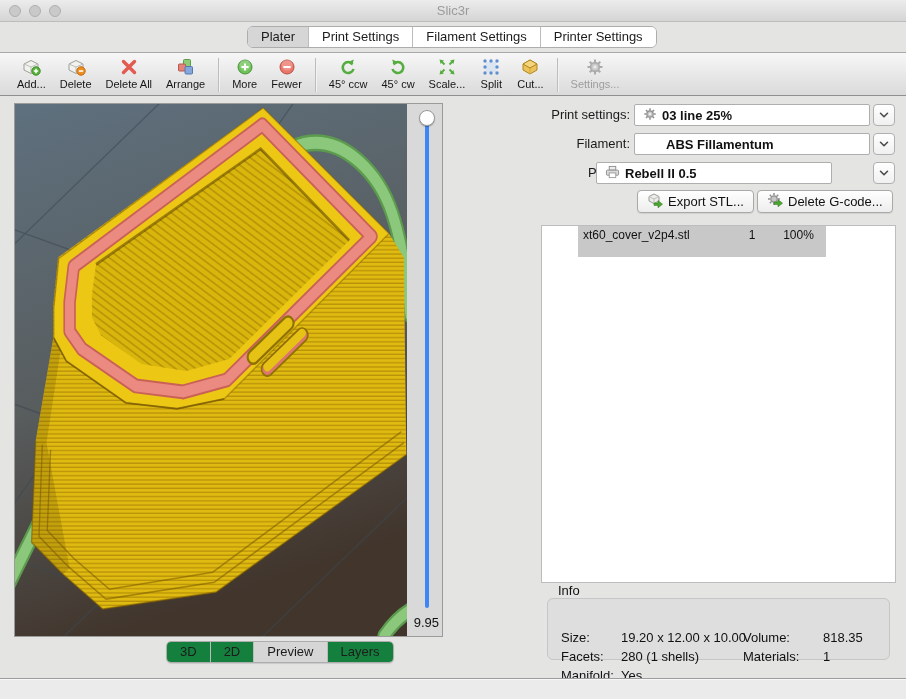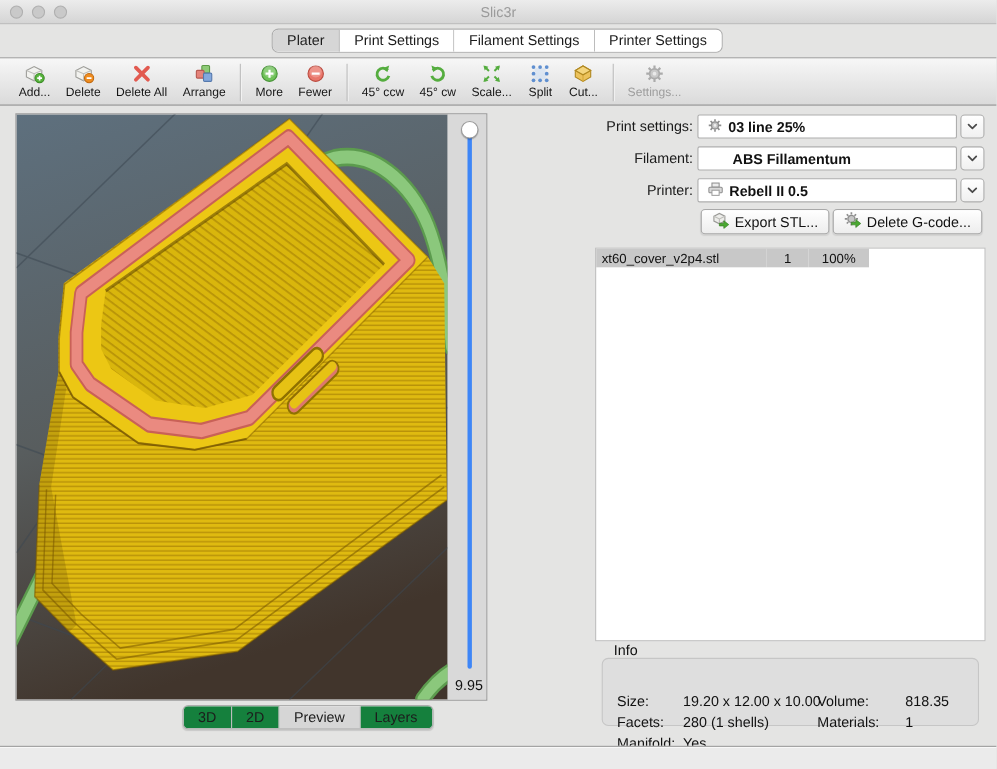--- a/index.html
+++ b/index.html
@@ -82,21 +82,21 @@
     justify-content:center; }
   .btn{ position:absolute; height:23px; background:linear-gradient(#ffffff,#ededed);
     border:1px solid #a9a9a9; border-radius:4px; display:flex; align-items:center;
     gap:5px; padding:0 9px; font-size:13px; color:#111;
     box-shadow:0 1px 1px rgba(0,0,0,.08); }
   
   .obj-table{ position:absolute; left:541px; top:225px; width:355px; height:358px;
     background:#fff; border:1px solid #bdbdbd; font-size:12px; color:#111; }
   .t-head{ display:flex; height:17px; border-bottom:1px solid #d9d9d9; }
   .t-head .hc{ padding:2px 0 0 5px; border-right:1px solid #cfcfcf; color:#222; }
-  .t-row{ display:flex; height:17px; }
+  .t-row{ display:flex; height:31px;padding-left:36px; }
   .t-row .c{ padding:2px 0 0 5px; }
   .t-row.selected .c{ background:#c8c8c8; }
   .cw-name{ width:155px; } .cw-copies{ width:38px; text-align:center; padding-left:0 !important; }
   .cw-scale{ width:55px; text-align:center; padding-left:0 !important; }
   
   .info-title{ position:absolute; left:558px; top:583px; font-size:13px; color:#111; }
   .info-panel{ position:absolute; left:547px; top:598px; width:343px; height:62px;
     background:#dedede; border:1px solid #c6c6c6; border-radius:6px; font-size:13px; color:#111; }
   .info-panel span{ position:absolute; white-space:nowrap;margin-top:24px; }
   .if-l{ color:#111; }
@@ -387,21 +387,21 @@
 <div class="combo" style="left:634px; top:133px; width:236px; padding-left:31px;">
   <span class="ctext">ABS Fillamentum</span>
 </div>
 <div class="drop-btn" style="left:873px; top:133px;">
   <svg width="14" height="14" viewBox="0 0 16 16">
       <path d="M4 6 L8 10 L12 6" fill="none" stroke="#4a4a4a" stroke-width="1.8" stroke-linecap="round" stroke-linejoin="round"></path>
     </svg>
 </div>
 
 <div class="rp-label" style="left:540px; top:162px;">Printer:</div>
-<div class="combo" style="left:634px; top:162px; width:236px;text-align:center;">
+<div class="combo" style="left:596px; top:162px; width:236px;text-align:center;">
   <span>
     <svg width="15" height="14" viewBox="0 0 16 15">
         <rect x="4.5" y="1.5" width="7" height="4" fill="#ececec" stroke="#8d8d8d"></rect>
         <rect x="1.5" y="5.5" width="13" height="5.5" rx="1" fill="#d9d9d9" stroke="#8d8d8d"></rect>
         <rect x="4.5" y="8.5" width="7" height="5" fill="#fff" stroke="#9d9d9d"></rect>
       </svg>
   </span>
   <span class="ctext">Rebell II 0.5</span>
 </div>
 <div class="drop-btn" style="left:873px; top:162px;">

